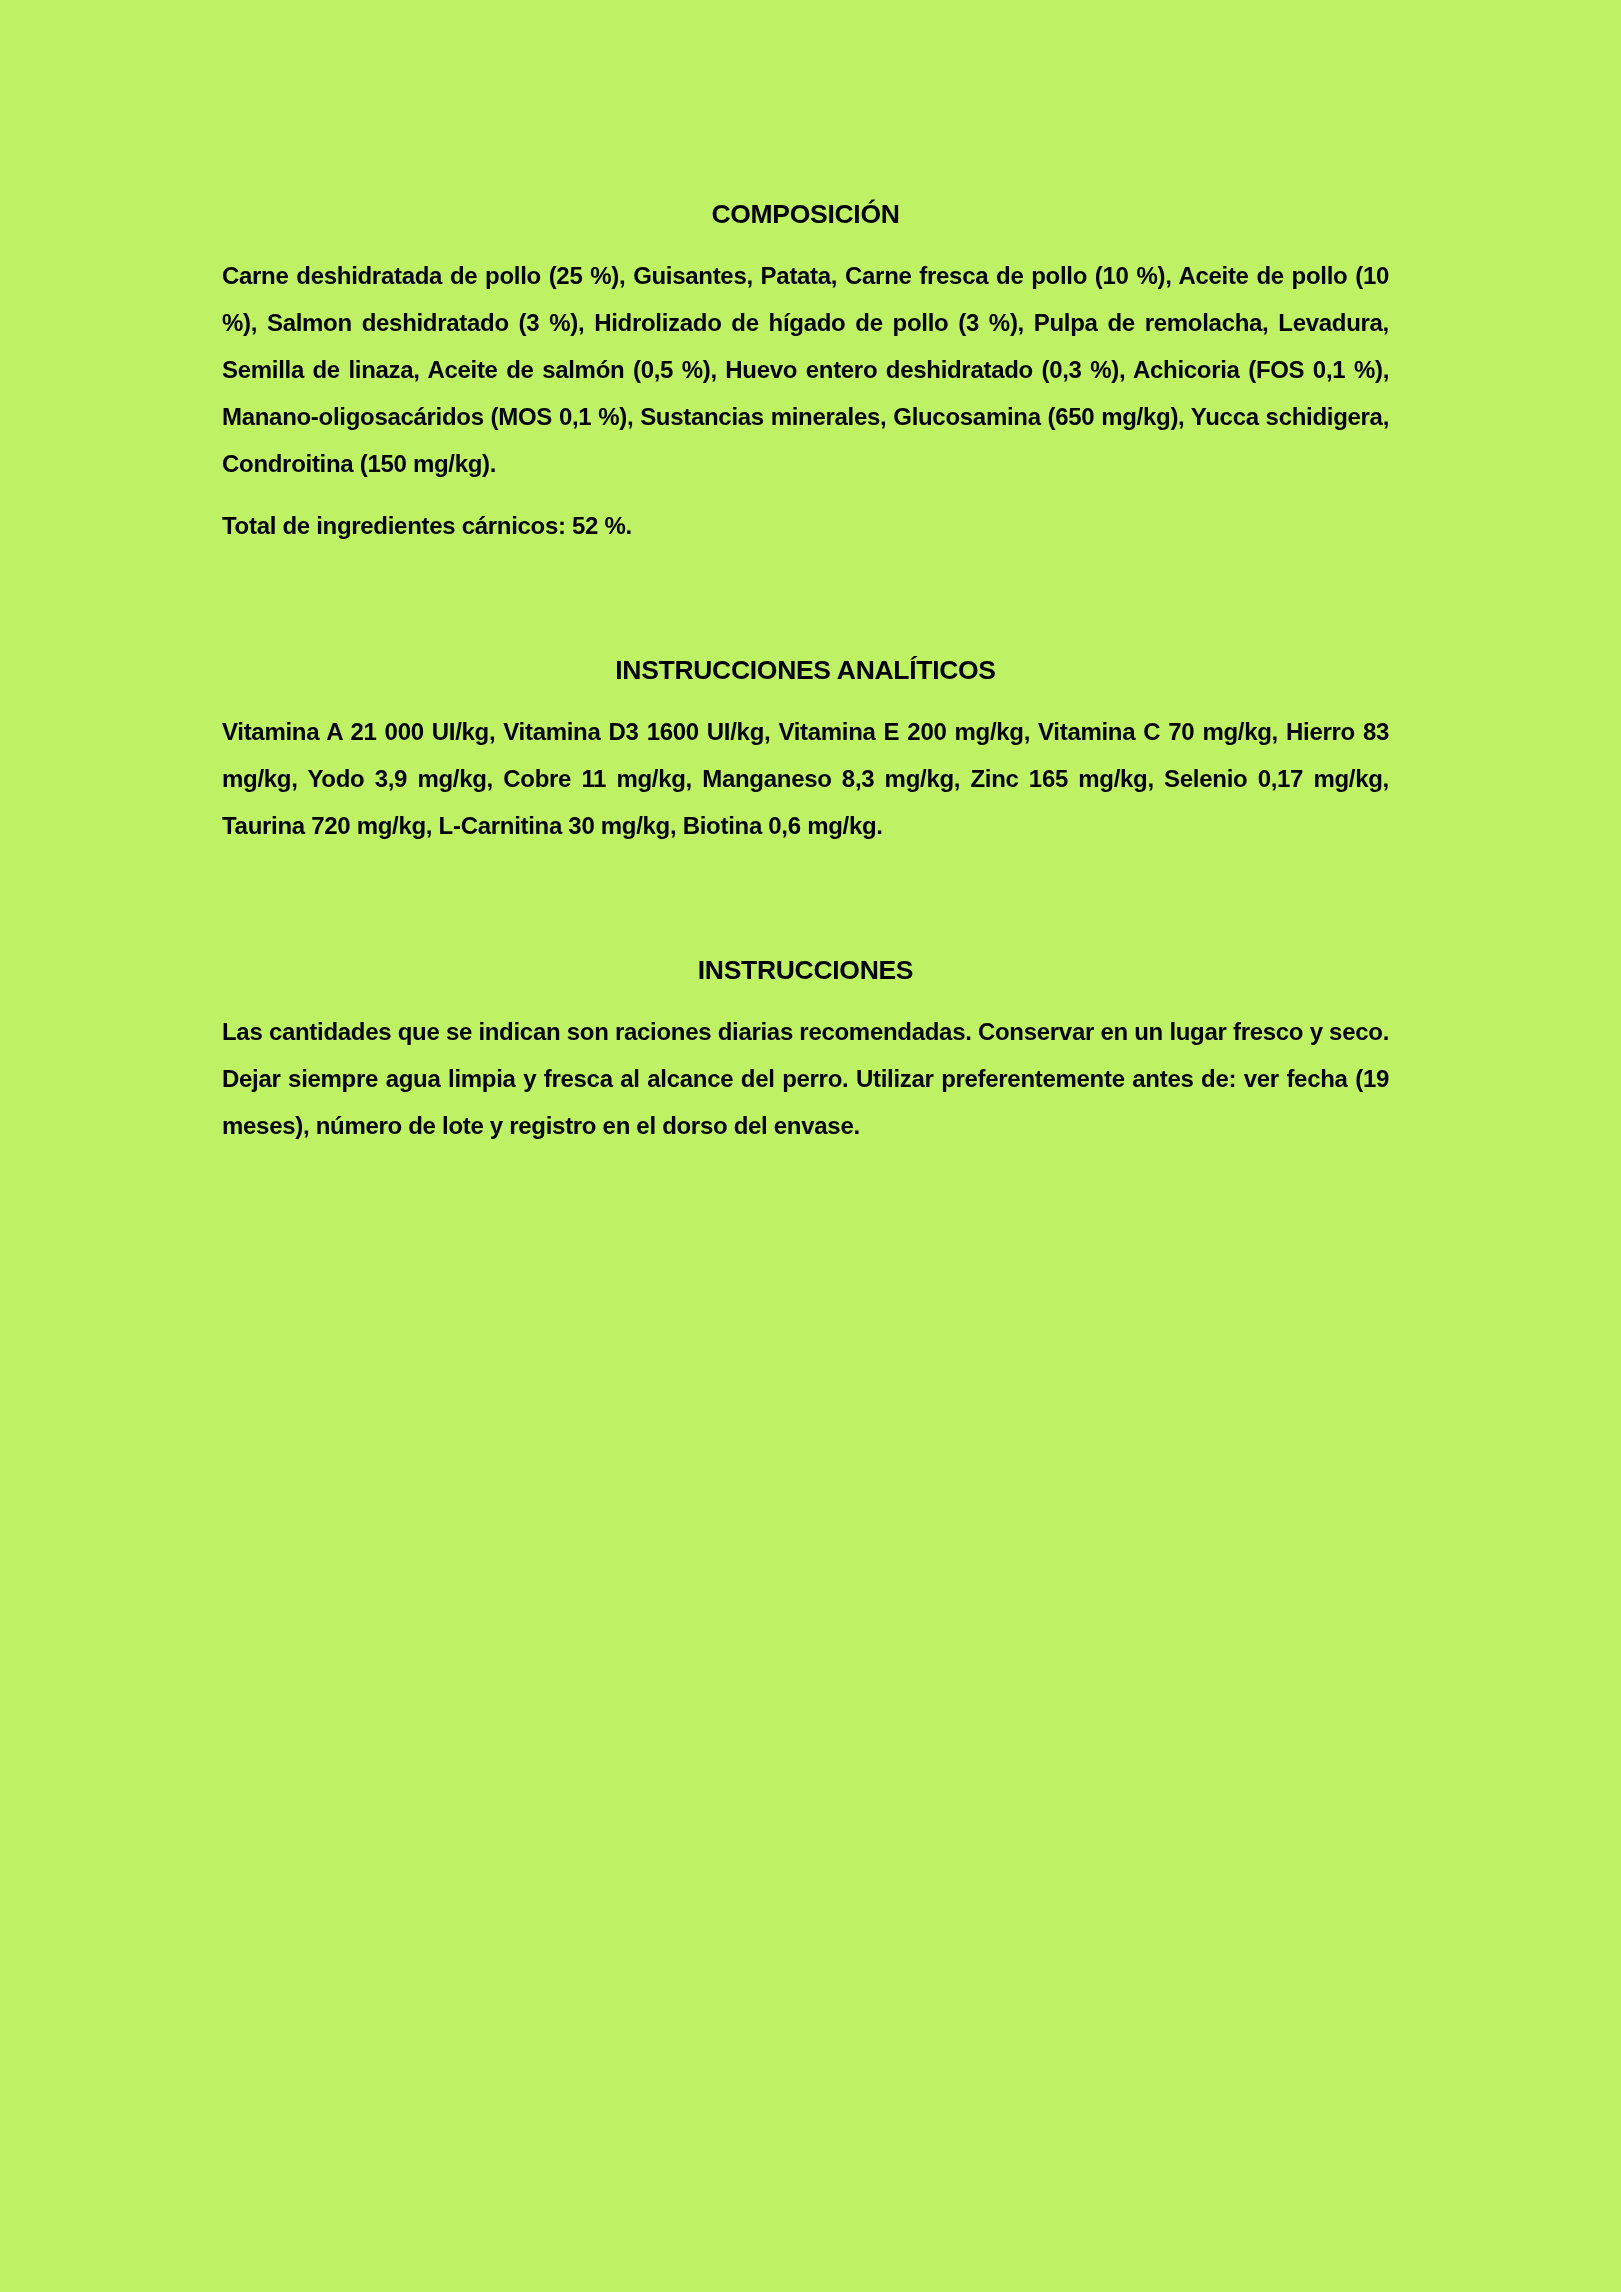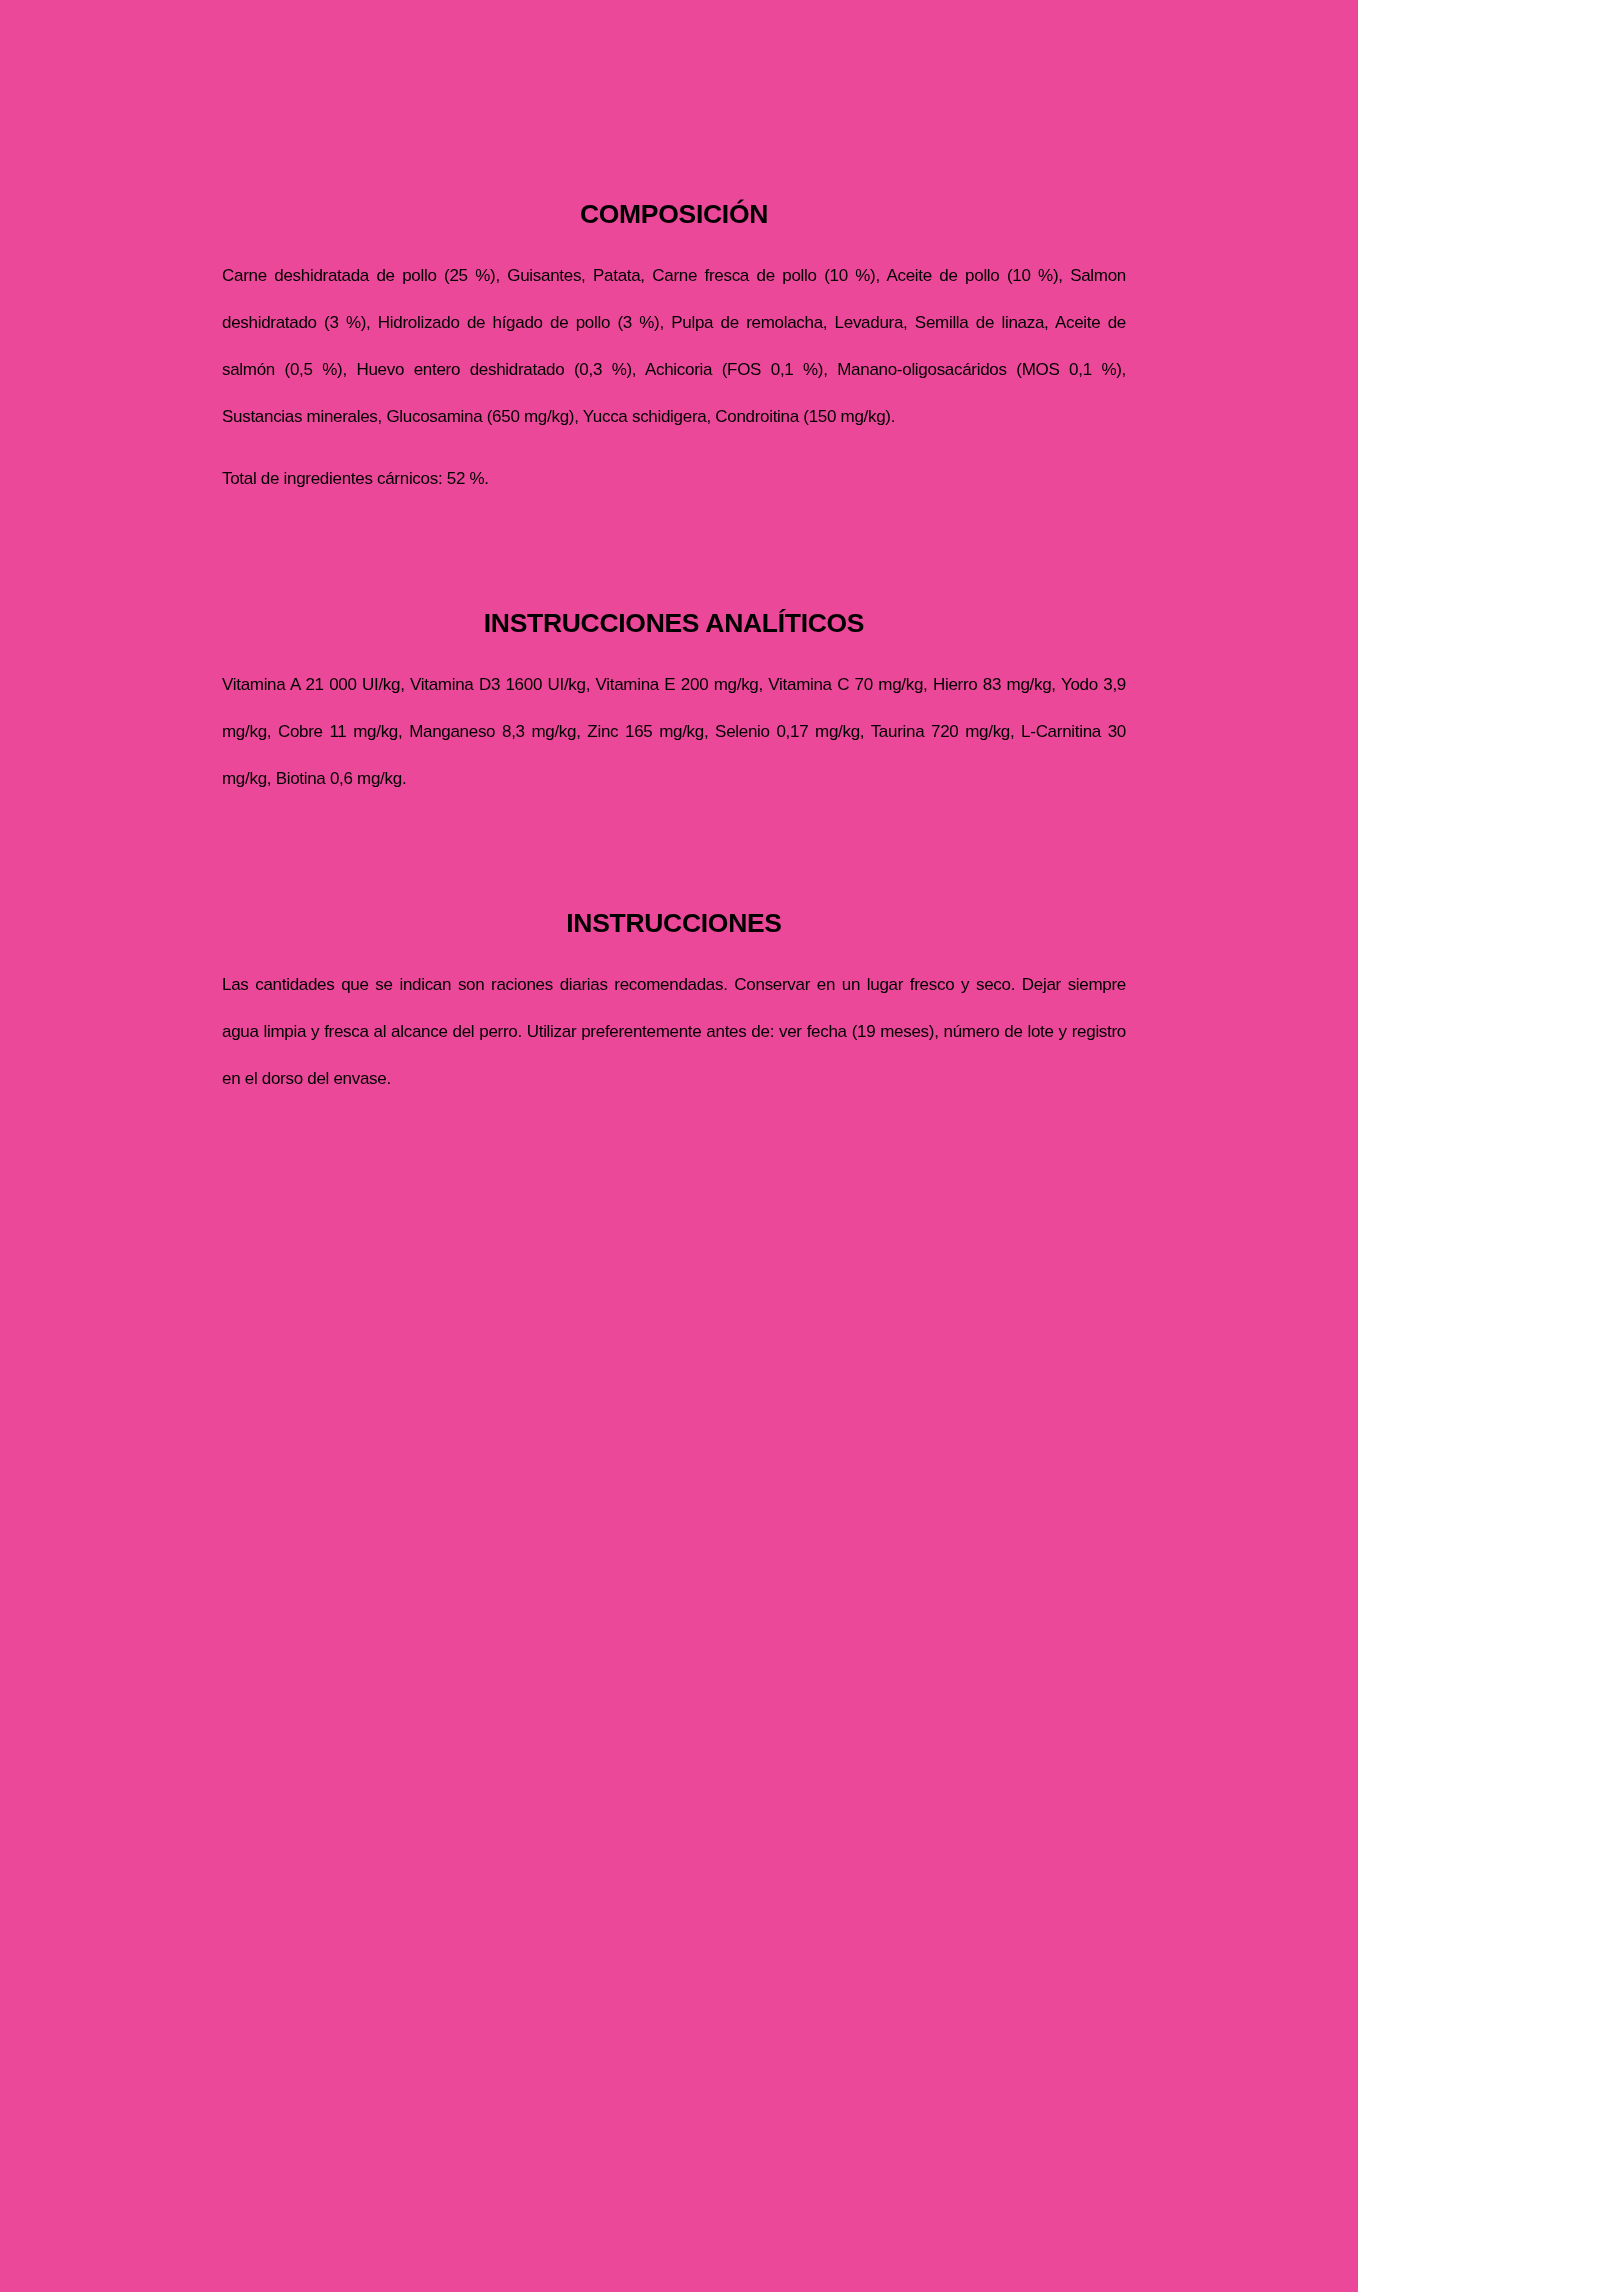--- a/index.html
+++ b/index.html
@@ -3,23 +3,23 @@
 <meta charset="utf-8">
 <title>Documento</title>
 <style>
   html, body {
     margin: 0;
     padding: 0;
     background: #ffffff;
   }
   .page {
     position: relative;
-    width: 1358px;
+    width: 1621px;
     height: 2293px;
-    background: #ec4899;
+    background: #bef264;
     color: #000000;
     box-sizing: border-box;
     padding: 191px 232px 0 222px;
     overflow: hidden;
     font-family: "Liberation Sans", sans-serif;
     font-weight: bold;
     letter-spacing: -0.3px;
   }
   .section-title {
     margin: 98px 0 13.7px 0;
@@ -27,23 +27,23 @@
     font-size: 26.5px;
     line-height: 47px;
     font-weight: bold;
   }
   .section-title:first-child {
     margin-top: 0;
   }
   .para {
     margin: 0 0 15.7px 0;
     text-align: justify;
-    font-size: 17px;
+    font-size: 24px;
     line-height: 47px;
-    font-weight: normal;
+    font-weight: bold;
   }
 </style>
 </head>
 <body>
 
 <div class="page">
 
   <h1 class="section-title">COMPOSICIÓN</h1>
   <p class="para">Carne deshidratada de pollo (25 %), Guisantes, Patata, Carne fresca de pollo (10 %), Aceite de pollo (10 %), Salmon deshidratado (3 %), Hidrolizado de hígado de pollo (3 %), Pulpa de remolacha, Levadura, Semilla de linaza, Aceite de salmón (0,5 %), Huevo entero deshidratado (0,3 %), Achicoria (FOS 0,1 %), Manano-oligosacáridos (MOS 0,1 %), Sustancias minerales, Glucosamina (650 mg/kg), Yucca schidigera, Condroitina (150 mg/kg).</p>
   <p class="para">Total de ingredientes cárnicos: 52 %.</p>

